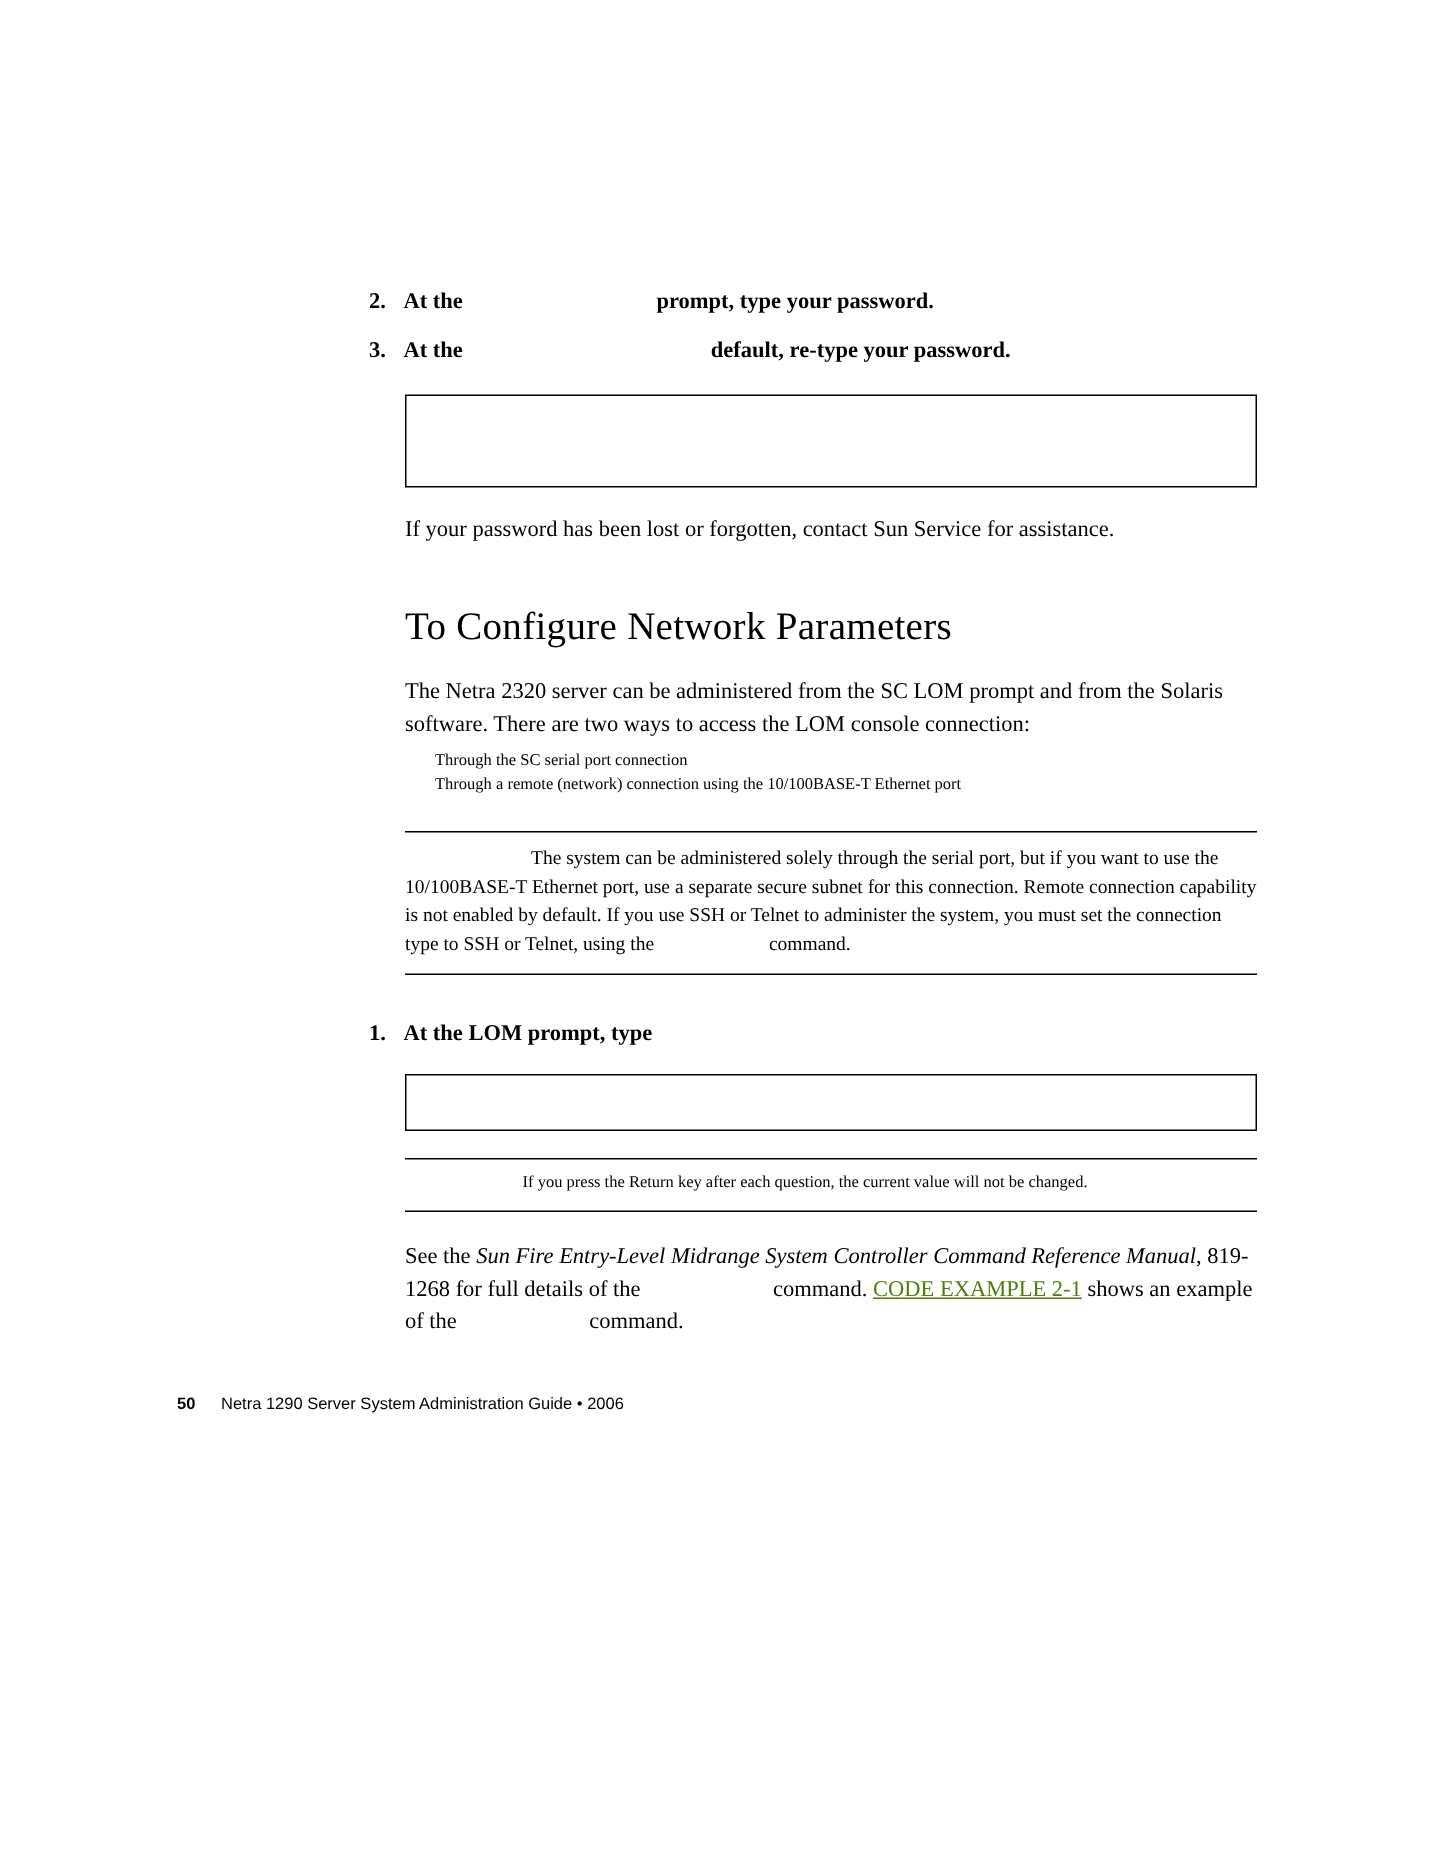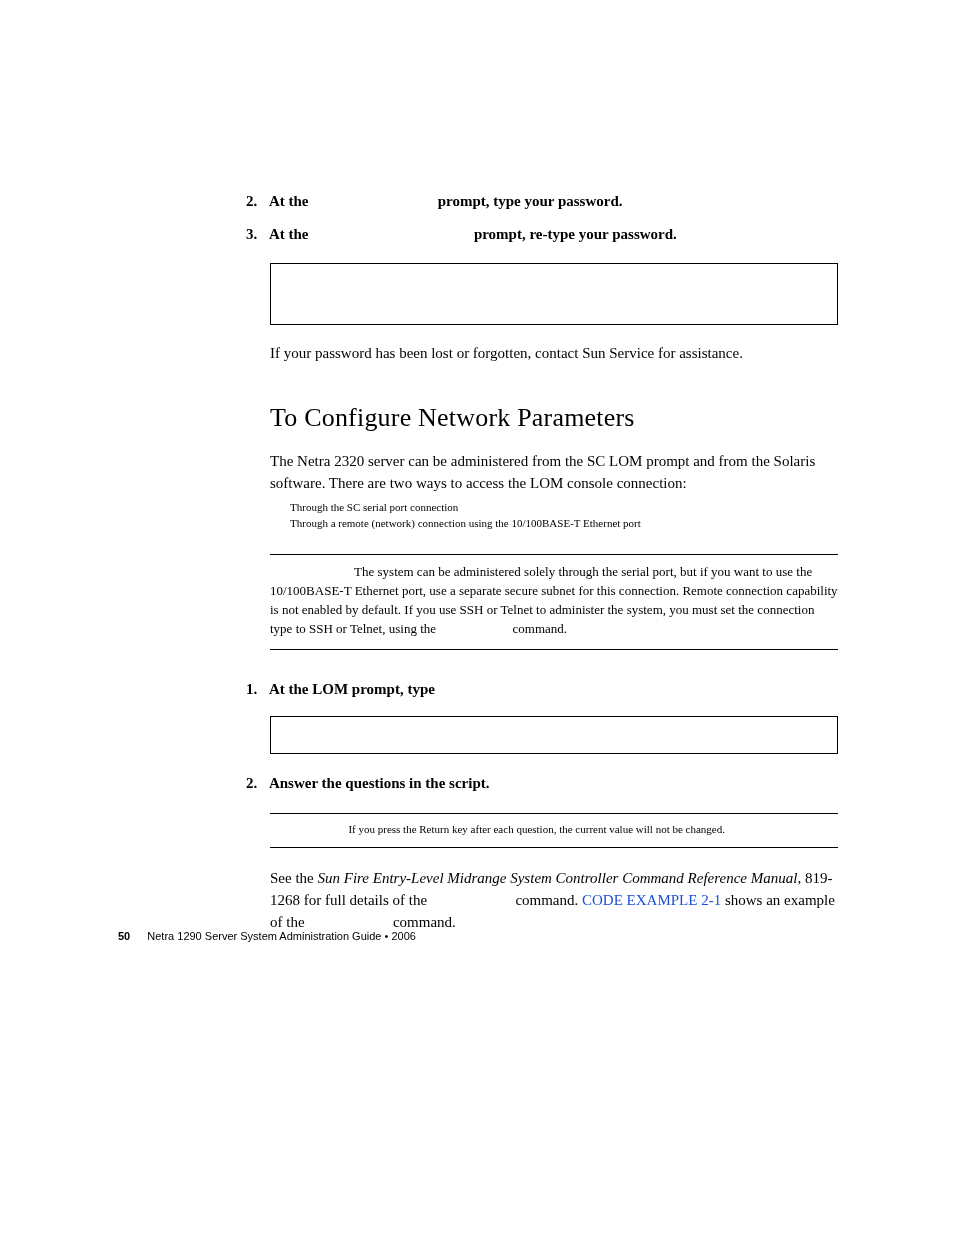--- a/index.html
+++ b/index.html
@@ -86,21 +86,21 @@
     text-indent: 46px;
   }
   .step-top { margin-top: 28px; }
   .ref-para {
     font-size: 15px;
     line-height: 1.45;
     margin: 20px 0 0 24px;
     width: 568px;
   }
   .italic { font-style: italic; }
-  .link { color: #1d4ed8; }
+  .link { color: #4d7c0f; text-decoration: underline; }
   .footer {
     position: absolute;
     bottom: 64px;
     left: 118px;
     width: 722px;
     font-family: Helvetica, Arial, sans-serif;
     font-size: 11px;
     color: #000;
   }
   .footer-page {
@@ -115,21 +115,21 @@
 
   <div class="content-area">
 
     <div class="step-line">
       <span class="step-num">2.</span>
       <span>At the </span><span class="normal" style="visibility:hidden">Enter new password</span><span> prompt, type your password.</span>
     </div>
 
     <div class="step-line">
       <span class="step-num">3.</span>
-      <span>At the </span><span class="normal" style="visibility:hidden">Enter new password again</span><span> prompt, re-type your password.</span>
+      <span>At the </span><span class="normal" style="visibility:hidden">Enter new password again</span><span> default, re-type your password.</span>
     </div>
 
     <div class="code-box"></div>
 
     <p class="para">If your password has been lost or forgotten, contact Sun Service for assistance.</p>
 
     <h2 class="h2-title">To Configure Network Parameters</h2>
 
     <p class="para">The Netra 2320 server can be administered from the SC LOM prompt and from the Solaris software. There are two ways to access the LOM console connection:</p>
 
@@ -142,24 +142,20 @@
       <span style="visibility:hidden">Note – </span><span>The system can be administered solely through the serial port, but if you want to use the 10/100BASE-T Ethernet port, use a separate secure subnet for this connection. Remote connection capability is not enabled by default. If you use SSH or Telnet to administer the system, you must set the connection type to SSH or Telnet, using the </span><span style="visibility:hidden">setupnetwork</span><span> command.</span>
     </div>
 
     <div class="step-line step-top">
       <span class="step-num">1.</span>
       <span>At the LOM prompt, type </span><span class="normal" style="visibility:hidden">setupnetwork</span>
     </div>
 
     <div class="code-box-sm"></div>
 
-    <div class="step-line">
-      <span class="step-num">2.</span>
-      <span>Answer the questions in the script.</span>
-    </div>
 
     <div class="note-block-2">
       <span style="visibility:hidden">Note – </span><span>If you press the Return key after each question, the current value will not be changed.</span>
     </div>
 
     <p class="ref-para">
       <span>See the </span><span class="italic">Sun Fire Entry-Level Midrange System Controller Command Reference Manual</span><span>, 819-1268 for full details of the </span><span style="visibility:hidden">setupnetwork</span><span> command. </span><span class="link">CODE EXAMPLE 2-1</span><span> shows an example of the </span><span style="visibility:hidden">setupnetwork</span><span> command.</span>
     </p>
 
   </div>

